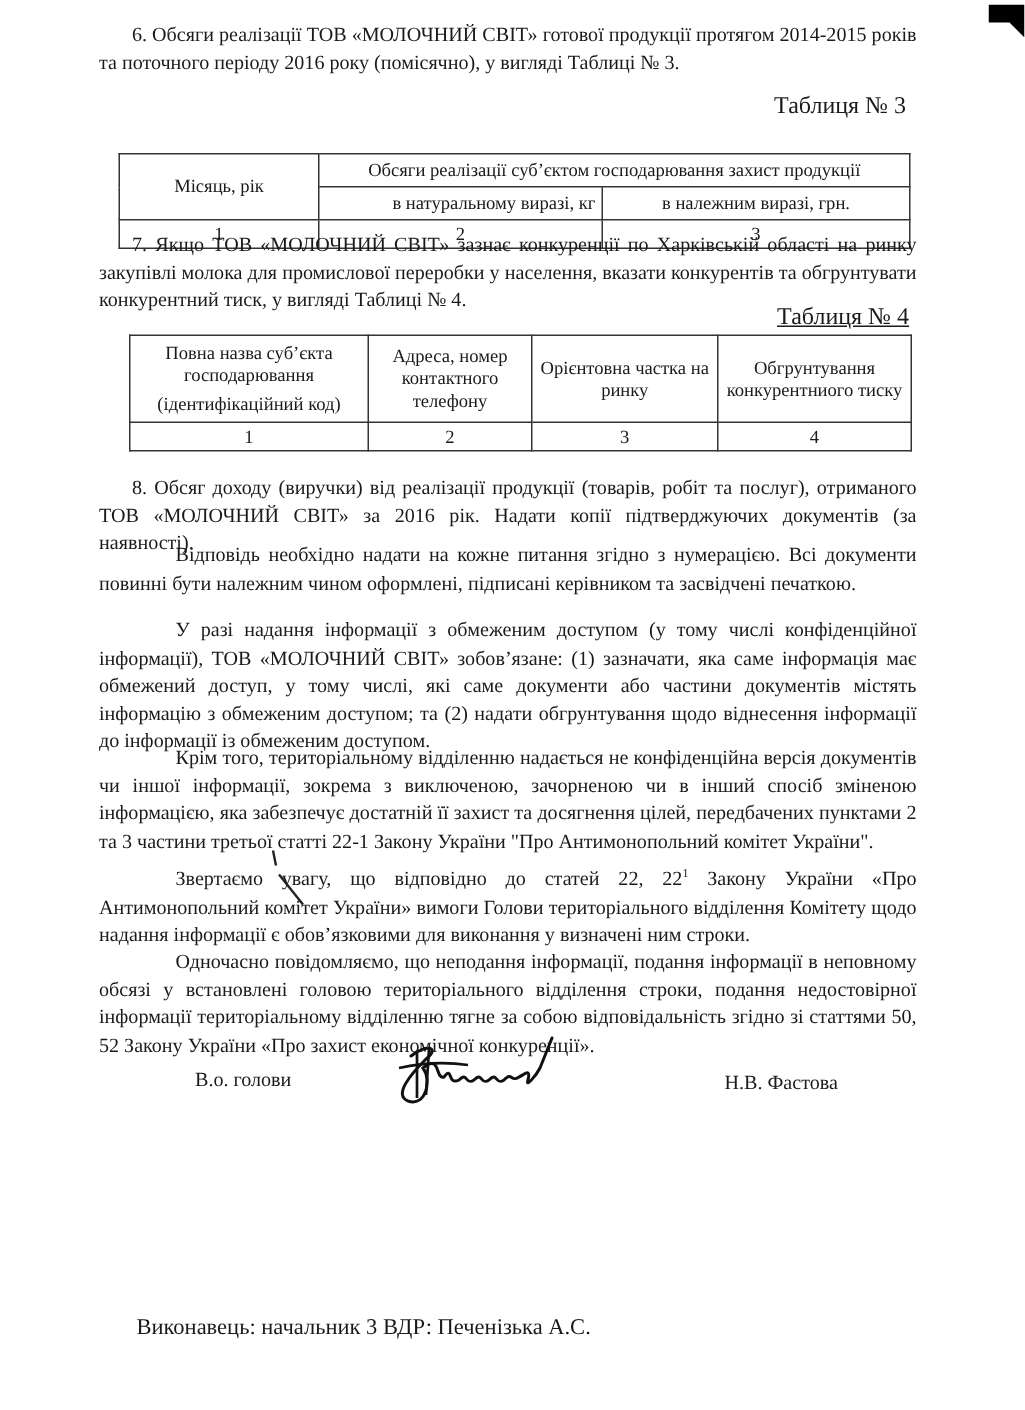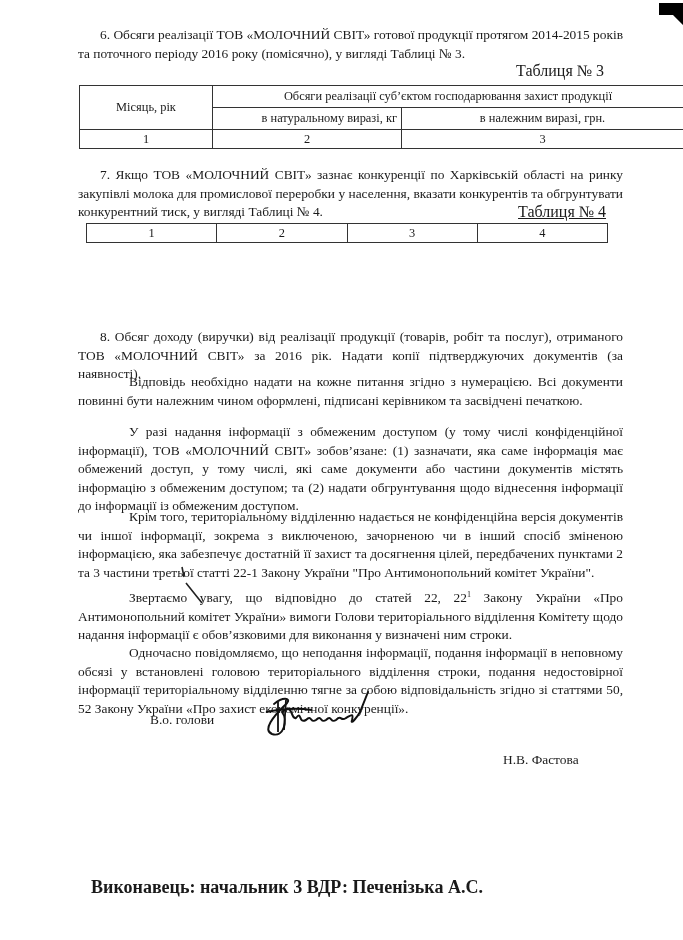--- a/index.html
+++ b/index.html
@@ -1,44 +1,44 @@
 <!DOCTYPE html>
 <html><head>
 <meta charset="utf-8">
 <style>
   html, body { margin: 0; padding: 0; }
   body {
     width: 683px; height: 940px; background: #ffffff; position: relative; overflow: hidden;
     font-family: "Liberation Serif", serif; color: #1a1a1a; font-size: 13.4px;
   }
   .corner-mark { position: absolute; right: 0; top: 3px; width: 24px; height: 22px; }
-  .p { position: absolute; left: 66px; width: 545px; line-height: 18.6px; text-align: justify; margin: 12px; }
+  .p { position: absolute; left: 66px; width: 545px; line-height: 18.6px; text-align: justify; margin: 0; }
   .ind { text-indent: 51px; }
   .ind2 { text-indent: 22px; }
   .bold { font-weight: normal; }
   .caption { position: absolute; right: 79px; font-size: 16px; }
   table { position: absolute; border-collapse: collapse; font-size: 12.4px; }
   td { border: 1px solid #333; text-align: center; vertical-align: middle; padding: 0 4px; }
-  .sig-label { position: absolute; font-size: 13.4px; margin-left: 20px; }
+  .sig-label { position: absolute; font-size: 13.4px; }
   .sup { font-size: 8px; vertical-align: super; line-height: 0; }
-  .footer { position: absolute; left: 91px; top: 877px; font-size: 18px; font-weight: bold; }
+  .footer { position: absolute; left: 91px; top: 877px; font-size: 15px; }
   .mark { position: absolute; }
 </style>
 </head>
 <body>
 
 <svg class="corner-mark" viewBox="0 0 24 22">
   <polygon points="0,0 24,0 24,22 14,12 0,12" fill="#000"></polygon>
 </svg>
 
 <p class="p ind2" style="top:14px;">6.   Обсяги реалізації ТОВ «МОЛОЧНИЙ СВІТ» готової продукції протягом 2014-2015 років та поточного періоду 2016 року (помісячно), у вигляді Таблиці № 3.</p>
 
 <div class="caption" style="top:62px;">Таблиця № 3</div>
 
-<table style="left:79px; top:85px; width:605px;">
+<table style="left:79px; top:102px; width:528px;">
   <tbody>
       <tr style="height:22px;">
     <td rowspan="2" style="width:124px;">Місяць, рік</td>
     <td colspan="2">Обсяги реалізації суб’єктом господарювання захист продукції</td>
   </tr>
   <tr style="height:22px;">
     <td style="width:180px;text-align:right;">в натуральному виразі, кг</td>
     <td>в належним виразі, грн.</td>
   </tr>
   <tr style="height:19px;">
@@ -48,20 +48,29 @@
   </tr>
 </tbody>
   </table>
 
 <p class="p ind2" style="top:154px;">7.  Якщо ТОВ «МОЛОЧНИЙ СВІТ» зазнає конкуренції по Харківській області на ринку закупівлі молока для промислової переробки у населення, вказати конкурентів та обгрунтувати конкурентний тиск, у вигляді Таблиці № 4.</p>
 
 <div class="caption" style="top:203px; right:77px;text-decoration:underline;">Таблиця № 4</div>
 
 <table style="left:86px; top:223px; width:522px;">
   <tbody>
+      <tr style="height:58px;">
+    <td style="width:150px; line-height:15px;">
+      <span>Повна назва суб’єкта господарювання</span><br>
+      <span style="display:inline-block; margin-top:4px;">(ідентифікаційний код)</span>
+    </td>
+    <td style="width:100px; line-height:15px;">Адреса, номер контактного телефону</td>
+    <td style="width:115px; line-height:15px;">Орієнтовна частка на ринку</td>
+    <td style="line-height:15px;">Обгрунтування конкурентниого тиску</td>
+  </tr>
   <tr style="height:19px;">
     <td>1</td>
     <td>2</td>
     <td>3</td>
     <td>4</td>
   </tr>
 </tbody>
   </table>
 
 <p class="p ind2" style="top:316px;">8. Обсяг доходу (виручки) від реалізації продукції (товарів, робіт та послуг), отриманого ТОВ «МОЛОЧНИЙ СВІТ» за 2016 рік. Надати копії підтверджуючих документів (за наявності).</p>
@@ -80,15 +89,15 @@
 
 <p class="p ind" style="top:632px;">Одночасно повідомляємо, що неподання інформації, подання інформації в неповному обсязі у встановлені головою територіального відділення строки, подання недостовірної інформації територіальному відділенню тягне за собою відповідальність згідно зі статтями 50, 52 Закону України «Про захист економічної конкуренції».</p>
 
 <div class="sig-label" style="left:130px; top:712px;">В.о. голови</div>
 
 <svg class="mark" style="left:254px; top:690px; width:118px; height:50px;" viewBox="0 0 118 50">
   <path d="M20,14 C30,6 40,8 30,16 C20,26 8,40 18,44 C30,48 34,30 28,22 C40,12 36,30 42,28 C48,20 44,34 52,30 C58,24 56,34 62,30 C68,24 66,34 72,30 C78,24 76,34 82,30 C88,24 86,32 92,28 C96,26 100,22 98,30 C96,36 104,26 106,22 L114,2" stroke="#111" stroke-width="2" fill="none" stroke-linecap="round"></path>
   <path d="M24,12 L24,42 M32,10 L30,40 M12,22 C30,18 44,18 58,20" stroke="#111" stroke-width="1.8" fill="none"></path>
 </svg>
 
-<div class="sig-label" style="left:483px; top:752px;">Н.В. Фастова</div>
+<div class="sig-label" style="left:483px; top:714px;">Н.В. Фастова</div>
 
 <div class="footer">Виконавець: начальник 3 ВДР: Печенізька А.С.</div>
 
 </body></html>

